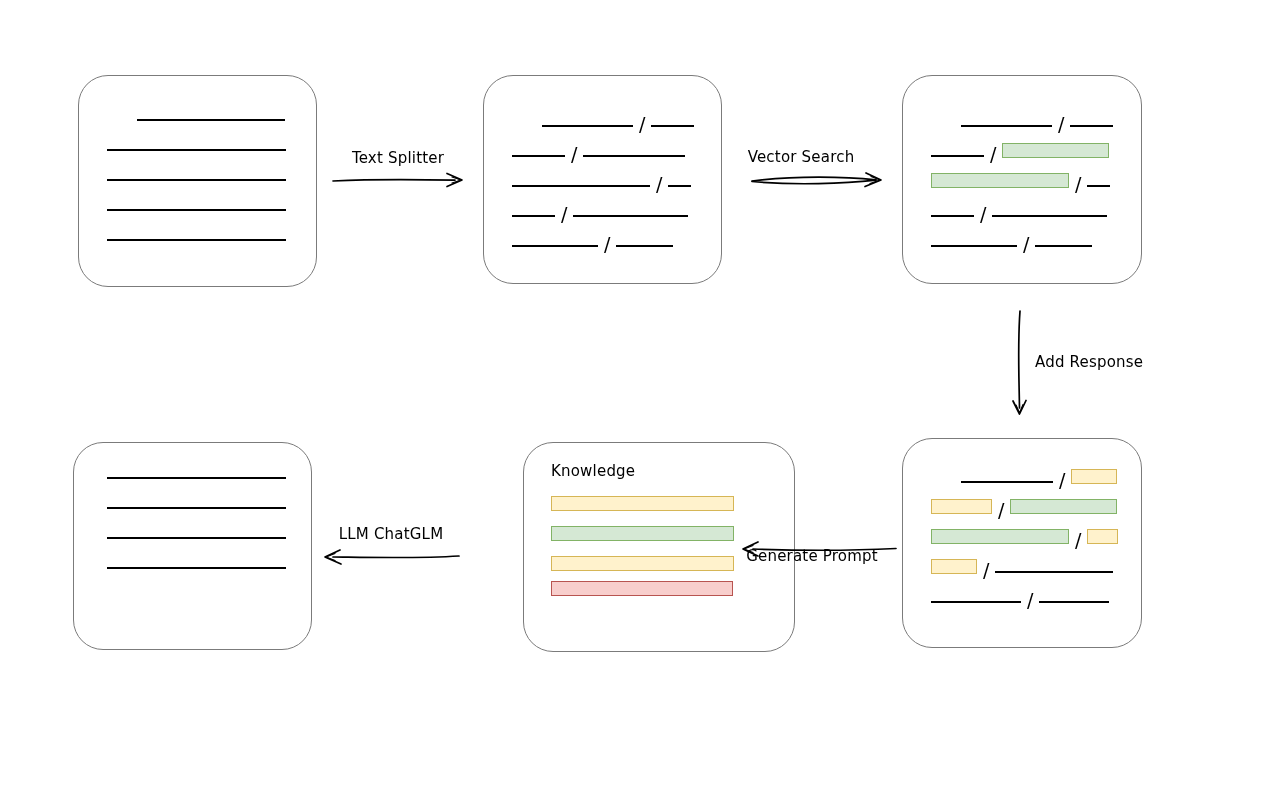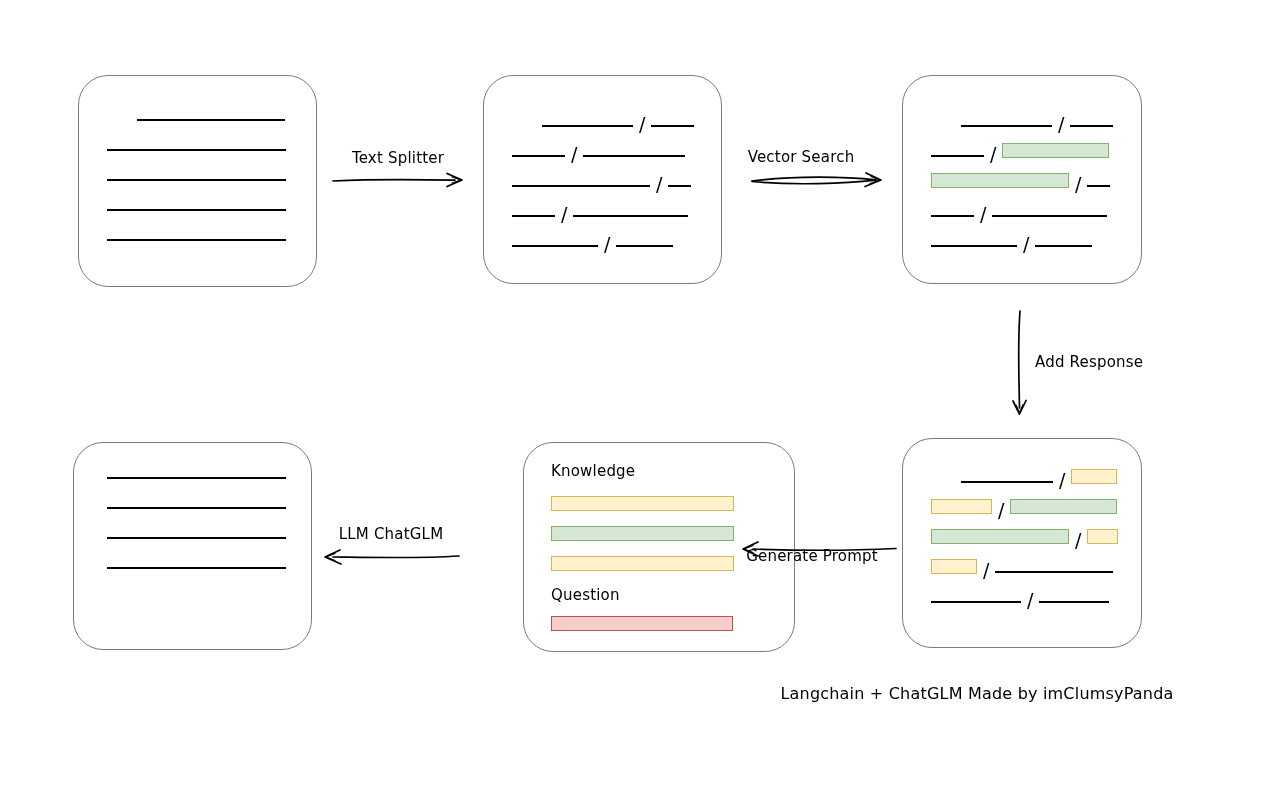--- a/index.html
+++ b/index.html
@@ -153,21 +153,20 @@
   </div>
 
   <div class="node" style="left:483px;top:442px;width:272px;height:210px;margin-left:40px;">
     <div style="padding:18px 0 0 27px;">
       <div class="node-title">Knowledge</div>
       <div class="pbars" style="margin-top:14px;">
           <div class="pbar yellow" style="width: 183px;"></div>
           <div class="pbar green" style="width: 183px;"></div>
           <div class="pbar yellow" style="width: 183px;"></div>
         </div>
-      <div class="node-title" style="margin-top:14px;">Question</div>
       <div class="pbars" style="margin-top:10px;">
           <div class="pbar red" style="width: 182px;"></div>
         </div>
     </div>
   </div>
 
   <div class="node" style="left:73px;top:442px;width:239px;height:208px;">
     <div class="rows" style="padding:22px 0 0 33px;">
         <div class="row" style="margin-left: 0px;">
           <div class="seg-line" style="width: 179px;"></div>
@@ -212,14 +211,13 @@
       <path class="inner" d="M335,553.5 L326,557 L335,560.5"></path>
     </g>
   </svg>
 
   <div class="arrow-label" style="left:332px;top:148px;width:132px;">Text Splitter</div>
   <div class="arrow-label" style="left:735px;top:147px;width:132px;">Vector Search</div>
   <div class="arrow-label" style="left:1035px;top:352px;width:120px;text-align:left;">Add Response</div>
   <div class="arrow-label" style="left:737px;top:546px;width:150px;">Generate Prompt</div>
   <div class="arrow-label" style="left:326px;top:524px;width:130px;">LLM ChatGLM</div>
 
-  <div id="caption">Langchain + ChatGLM Made by imClumsyPanda</div>
 </div>
 
 </body></html>

